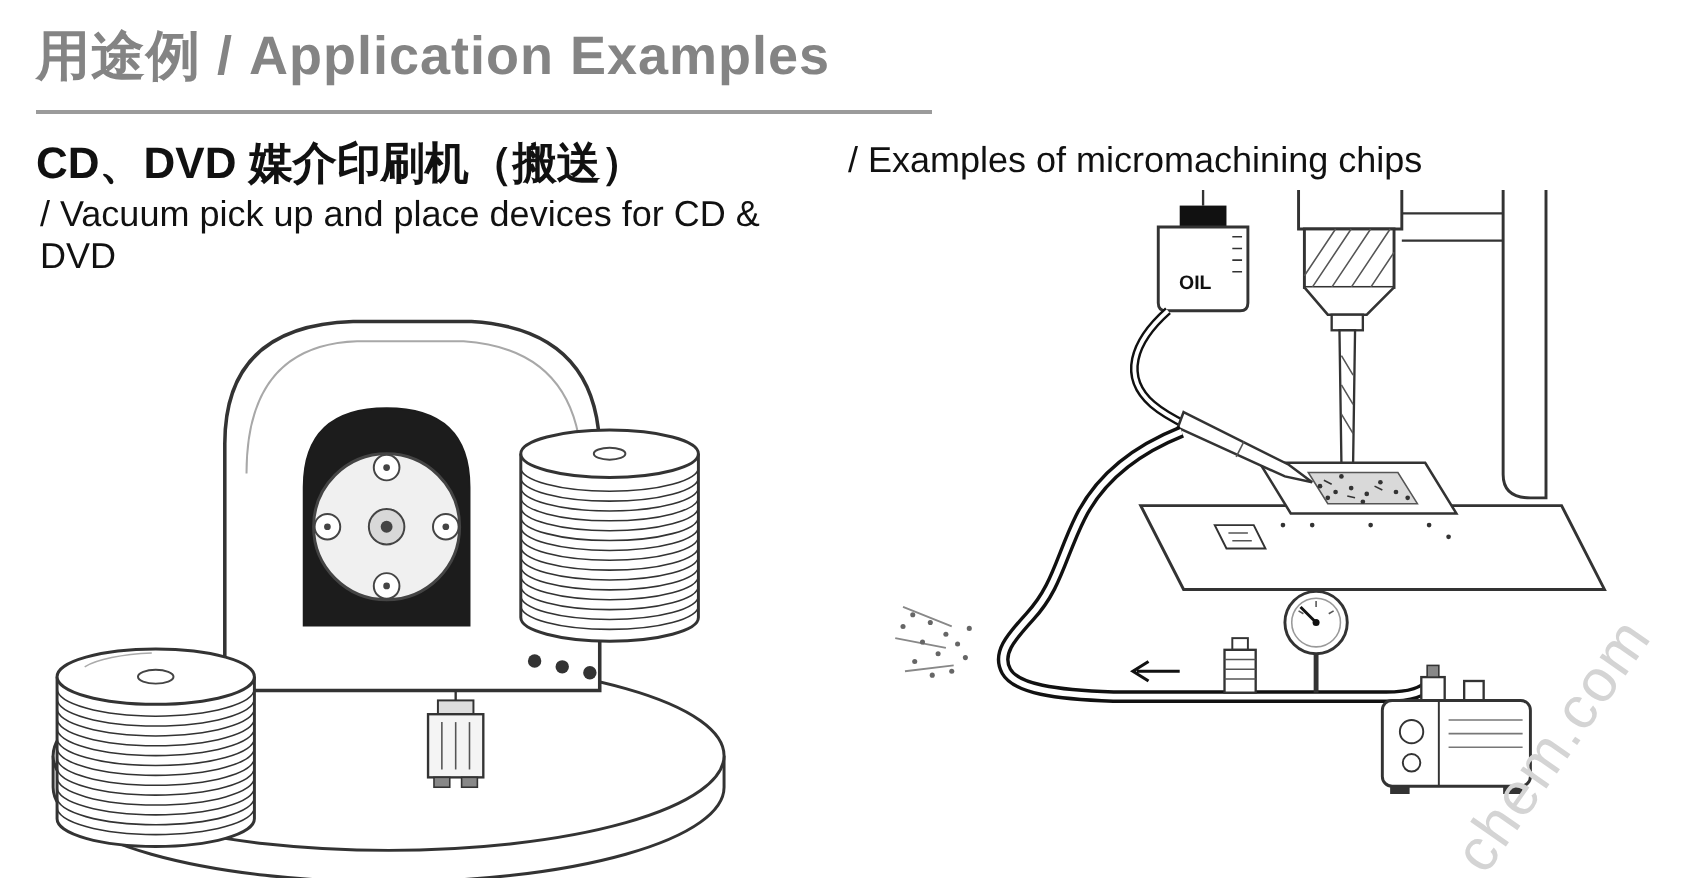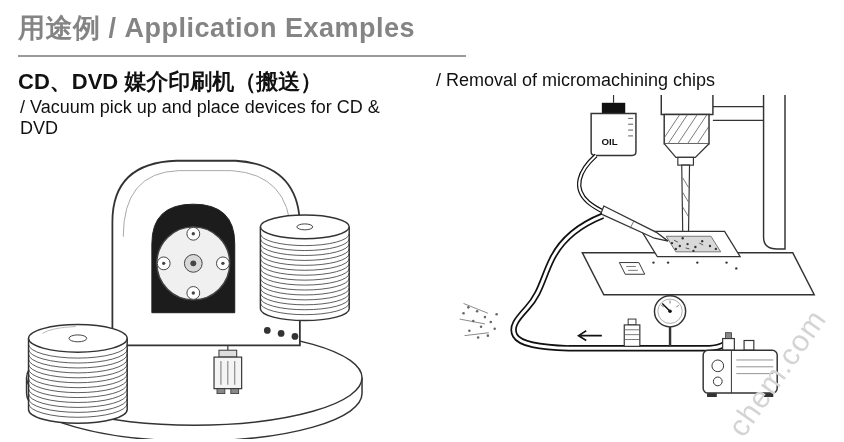--- a/index.html
+++ b/index.html
@@ -25,21 +25,21 @@
     padding: 4px 0 9px 0;
     border-bottom: 2px solid #9b9b9b;
     color: #848484;
     font-size: 27px;
     font-weight: 600;
     letter-spacing: 0.5px;
   }
   .columns {
     display: flex;
     padding: 10px 6px 0 18px;
-    gap: 14px;
+    gap: 2px;
   }
   .col { flex: 0 0 auto; }
   .col-left  { width: 402px; }
   .col-right { width: 400px; }
   h2.app-heading {
     margin: 2px 0 0 0;
     font-size: 22px;
     font-weight: 700;
     color: #111;
     line-height: 1.15;
@@ -166,21 +166,21 @@
             <line x1="212" y1="221" x2="212" y2="245" stroke="#555" stroke-width="0.8"></line>
             <line x1="219" y1="221" x2="219" y2="245" stroke="#555" stroke-width="0.8"></line>
             <rect x="201" y="249" width="8" height="5" fill="#888" stroke="#333" stroke-width="0.8"></rect>
             <rect x="215" y="249" width="8" height="5" fill="#888" stroke="#333" stroke-width="0.8"></rect>
           </g>
         </svg>
       </figure>
     </section>
 
     <section class="col col-right">
-      <p class="app-subtitle">/ Removal of micromachining chips</p>
+      <p class="app-subtitle">/ Examples of micromachining chips</p>
       <figure>
         <svg width="400" height="302" viewBox="0 0 410 310">
 
           <g fill="none" stroke="#333" stroke-width="1.5">
             <path d="M338 0 V146 Q338 158 352 158 H360 V0"></path>
             <path d="M286 12 H338 M286 26 H338" stroke-width="1.2"></path>
           </g>
 
           <g>
             <path d="M233 0 L233 20 L286 20 L286 0" fill="#fff" stroke="#333" stroke-width="1.5"></path>

